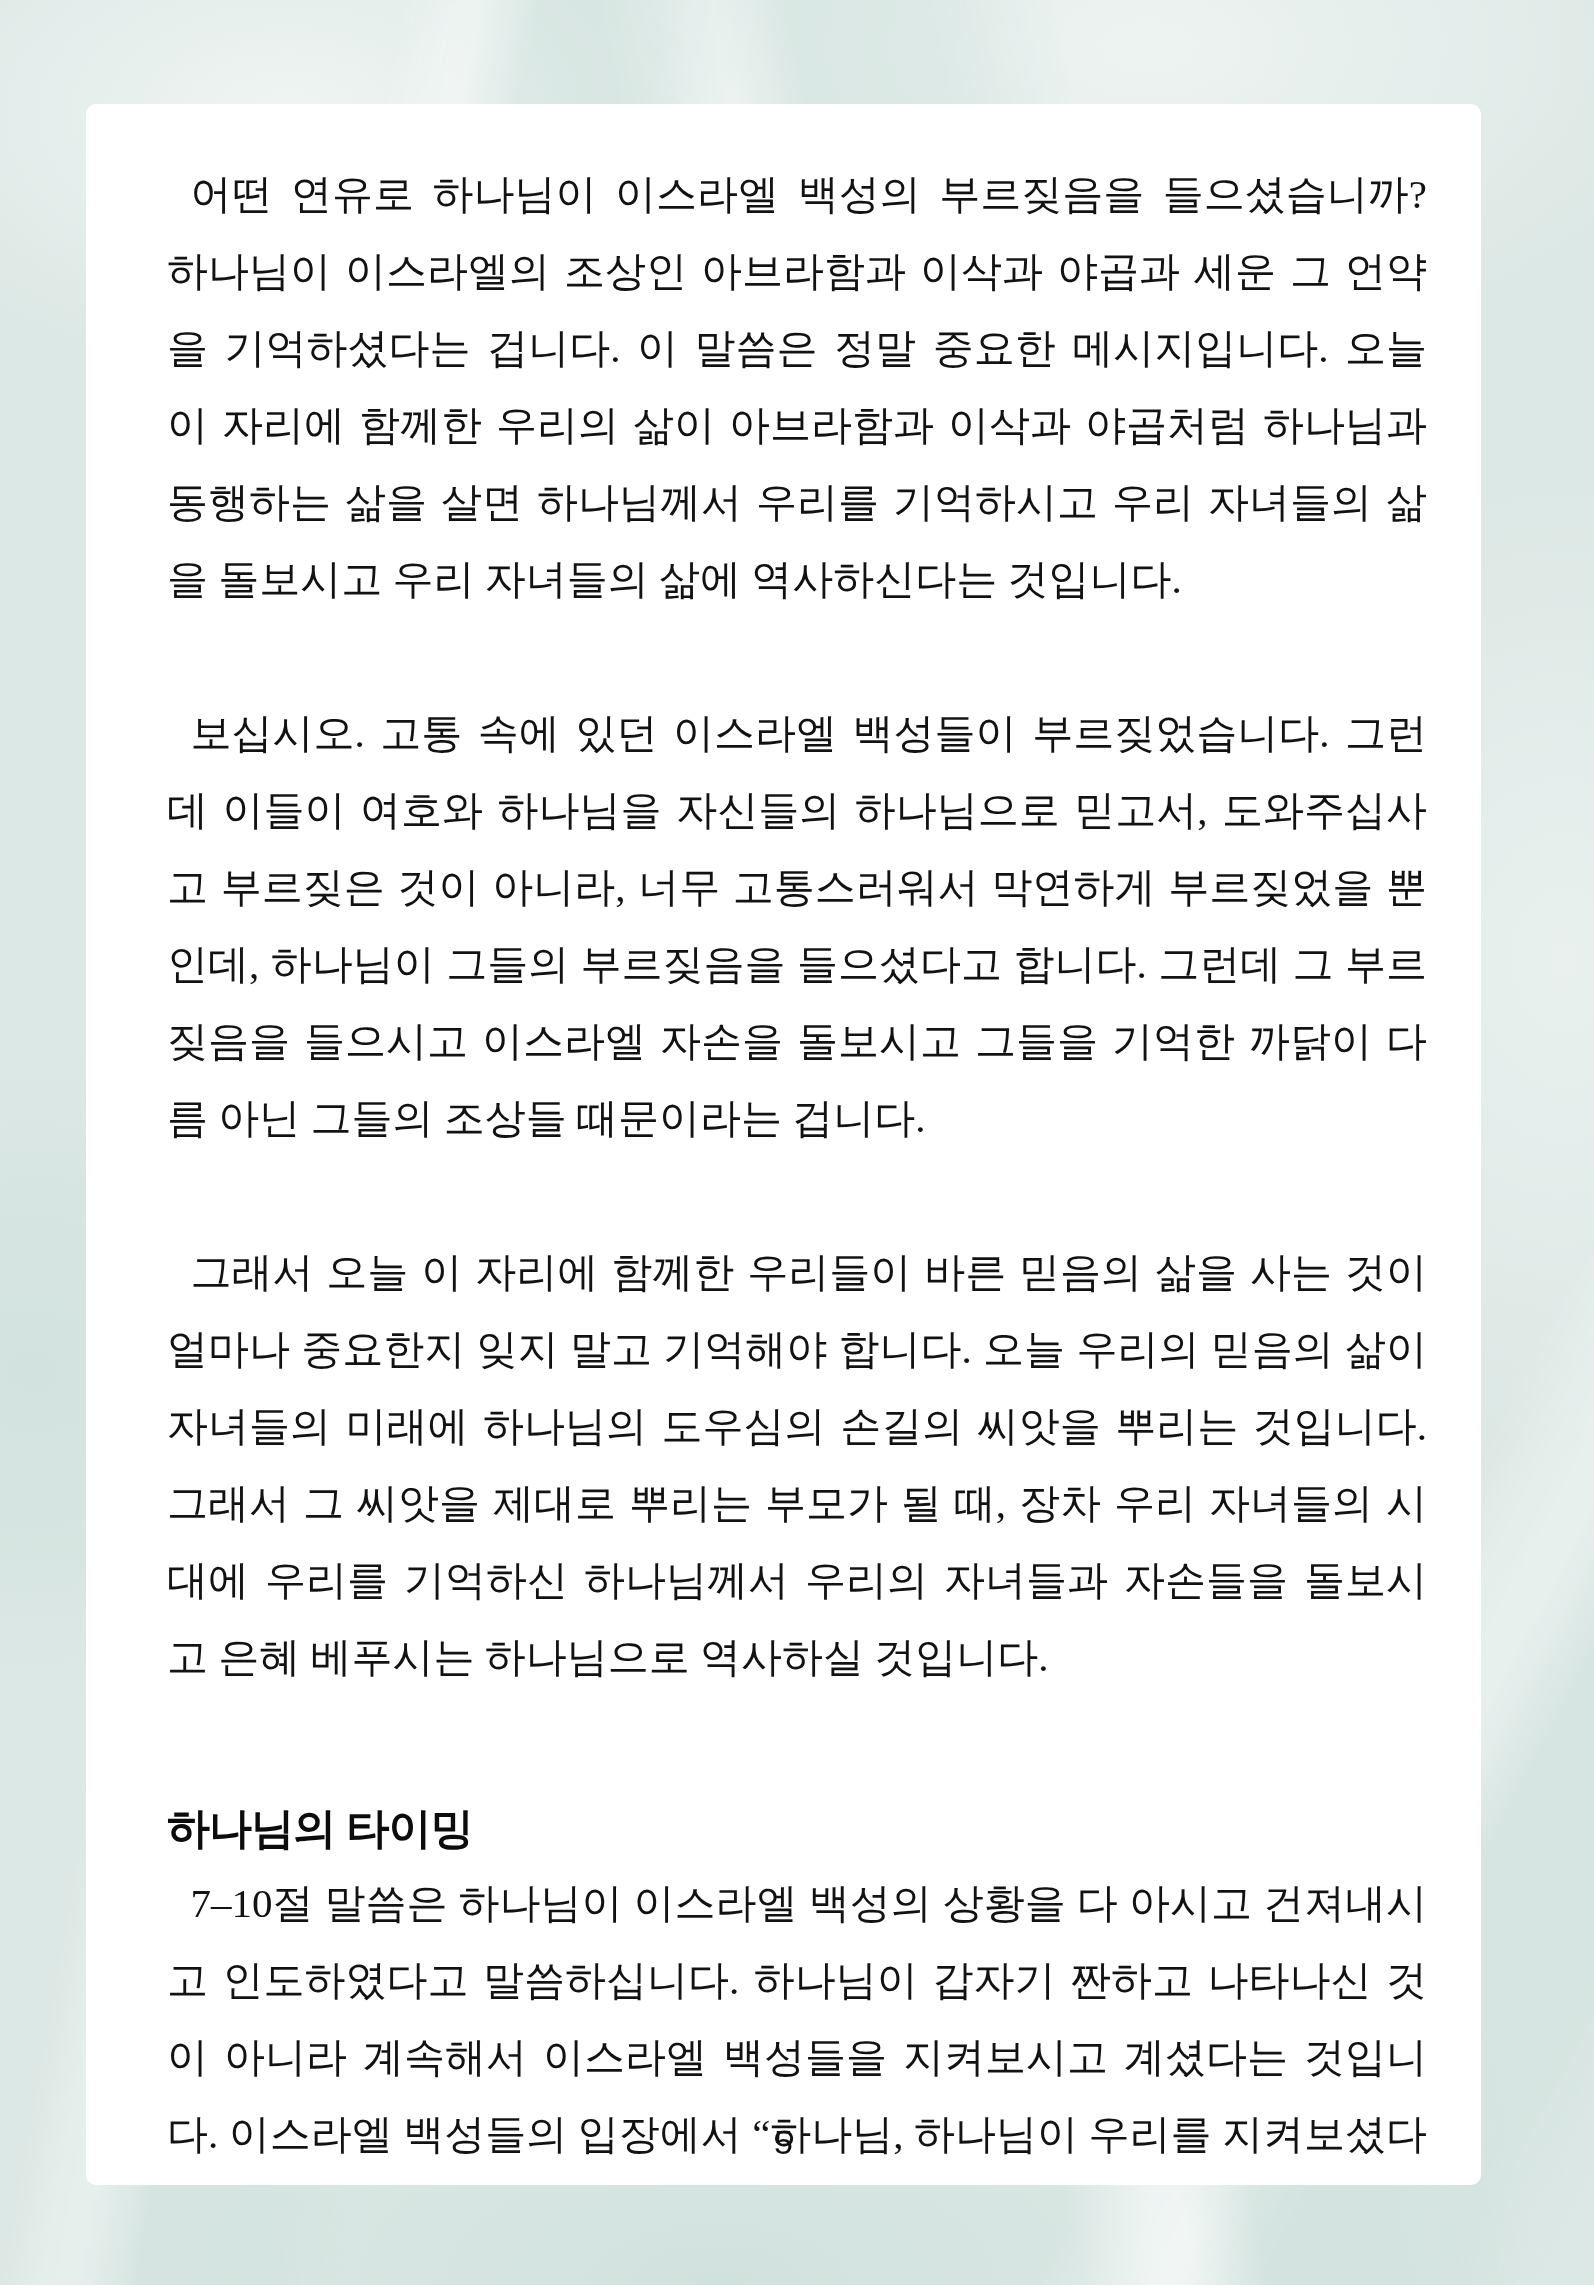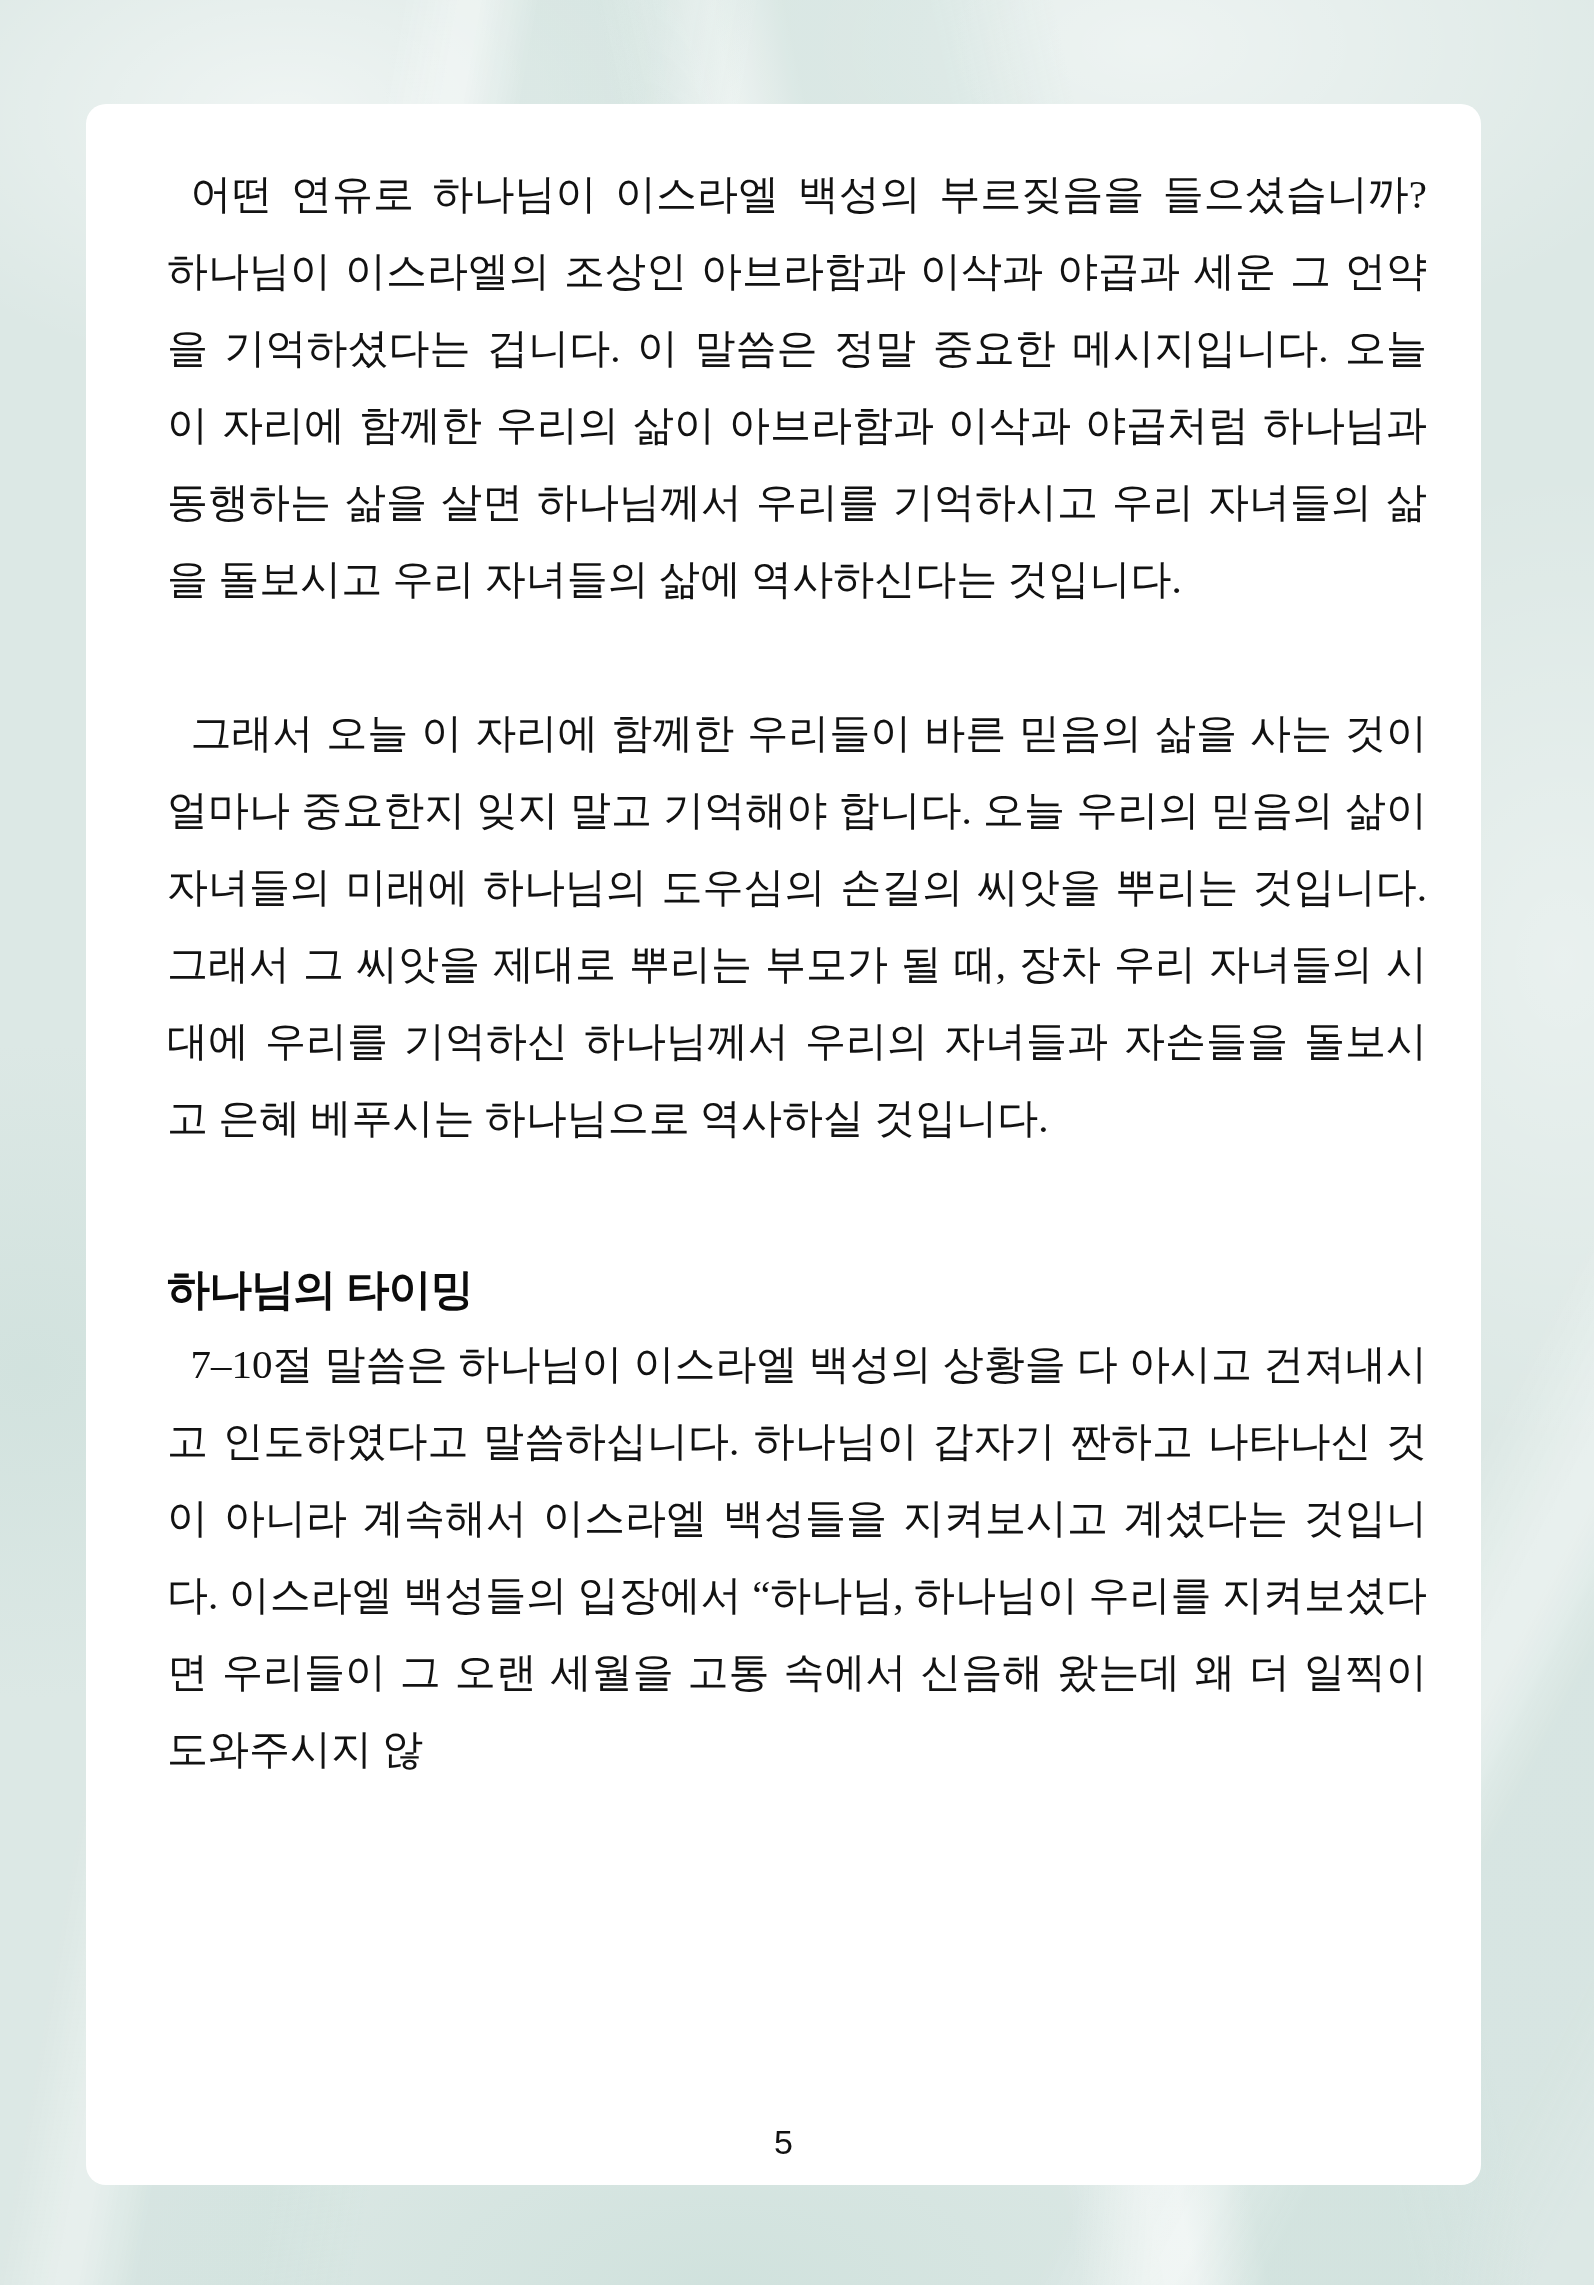--- a/index.html
+++ b/index.html
@@ -37,21 +37,21 @@
   }
 
   
   .card {
     position: absolute;
     left: 86px;
     top: 104px;
     width: 1395px;
     height: 2081px;
     background: #ffffff;
-    border-radius: 20px;
+    border-radius: 10px;
     box-sizing: border-box;
     padding: 52px 54px 0 81px;
     overflow: hidden;
   }
 
   .body-par {
     margin: 77px 0 0 0;
     font-family: "Liberation Serif", "DejaVu Serif", serif;
     font-size: 41px;
     line-height: 77px;
@@ -89,20 +89,21 @@
 </head>
 <body>
 
 <div class="page-bg">
   <div class="leaf-streaks"></div>
 </div>
 
 <div class="card">
   <p class="body-par first">어떤 연유로 하나님이 이스라엘 백성의 부르짖음을 들으셨습니까? 하나님이 이스라엘의 조상인 아브라함과 이삭과 야곱과 세운 그 언약을 기억하셨다는 겁니다. 이 말씀은 정말 중요한 메시지입니다. 오늘 이 자리에 함께한 우리의 삶이 아브라함과 이삭과 야곱처럼 하나님과 동행하는 삶을 살면 하나님께서 우리를 기억하시고 우리 자녀들의 삶을 돌보시고 우리 자녀들의 삶에 역사하신다는 것입니다.</p>
 
+  <p class="body-par">보십시오. 고통 속에 있던 이스라엘 백성들이 부르짖었습니다. 그런데 이들이 여호와 하나님을 자신들의 하나님으로 믿고서, 도와주십사고 부르짖은 것이 아니라, 너무 고통스러워서 막연하게 부르짖었을 뿐인데, 하나님이 그들의 부르짖음을 들으셨다고 합니다. 그런데 그 부르짖음을 들으시고 이스라엘 자손을 돌보시고 그들을 기억한 까닭이 다름 아닌 그들의 조상들 때문이라는 겁니다.</p>
 
   <p class="body-par">그래서 오늘 이 자리에 함께한 우리들이 바른 믿음의 삶을 사는 것이 얼마나 중요한지 잊지 말고 기억해야 합니다. 오늘 우리의 믿음의 삶이 자녀들의 미래에 하나님의 도우심의 손길의 씨앗을 뿌리는 것입니다. 그래서 그 씨앗을 제대로 뿌리는 부모가 될 때, 장차 우리 자녀들의 시대에 우리를 기억하신 하나님께서 우리의 자녀들과 자손들을 돌보시고 은혜 베푸시는 하나님으로 역사하실 것입니다.</p>
 
   <h2 class="section-heading">하나님의 타이밍</h2>
 
   <p class="body-par first">7–10절 말씀은 하나님이 이스라엘 백성의 상황을 다 아시고 건져내시고 인도하였다고 말씀하십니다. 하나님이 갑자기 짠하고 나타나신 것이 아니라 계속해서 이스라엘 백성들을 지켜보시고 계셨다는 것입니다. 이스라엘 백성들의 입장에서 “하나님, 하나님이 우리를 지켜보셨다면 우리들이 그 오랜 세월을 고통 속에서 신음해 왔는데 왜 더 일찍이 도와주시지 않</p>
 
   <div class="page-number">5</div>
 </div>
 

